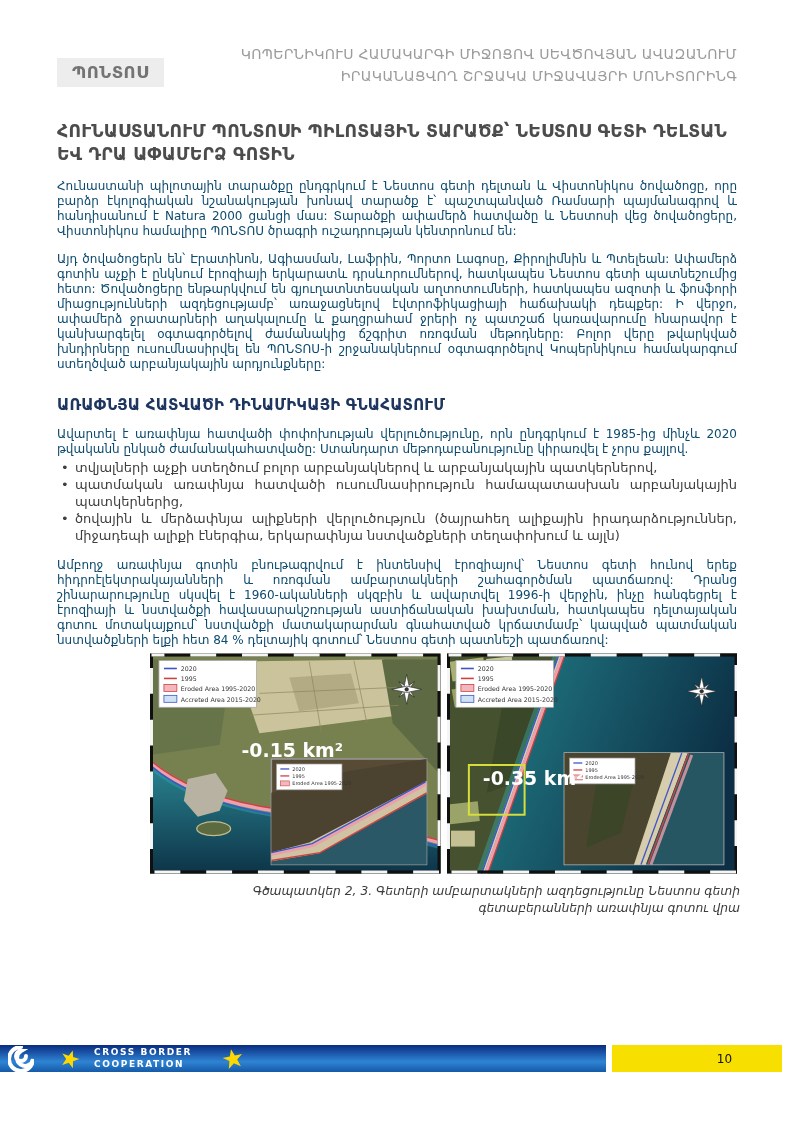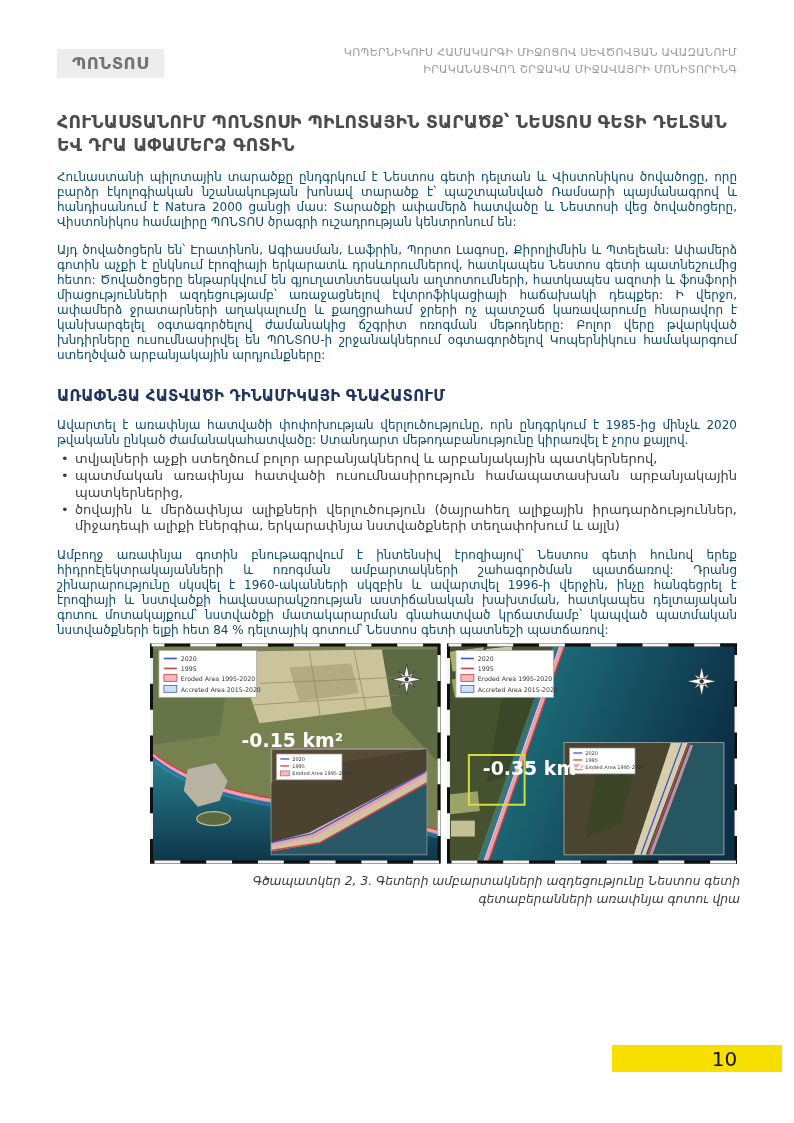--- a/index.html
+++ b/index.html
@@ -6,42 +6,42 @@
   .page{
     position:relative;
     width:794px;height:1123px;
     background:#ffffff;
     overflow:hidden;
     font-family:"DejaVu Sans",sans-serif;
   }
   
   .header{display:flex;justify-content:space-between;align-items:flex-end;padding:44px 57px 0 57px;}
   .logo-box{background:#ededed;color:#737373;font-weight:bold;font-size:16.5px;padding:5px 15px;letter-spacing:.5px;}
-  .tagline{text-align:right;color:#9b9b9b;font-size:11px;line-height:1.55;letter-spacing:.3px;}
+  .tagline{text-align:right;color:#9b9b9b;font-size:14px;line-height:1.55;letter-spacing:.3px;}
   
   .content{padding:0 57px;}
   .title{margin-top:33px;font-size:17.2px;font-weight:bold;color:#4c4c4c;line-height:1.33;letter-spacing:.2px;}
   p.body{font-size:12px;color:#0c4a6e;text-align:justify;line-height:1.25;margin:13px 0 0 0;}
   .section-heading{margin-top:24px;font-size:15px;font-weight:bold;color:#1e3560;letter-spacing:.2px;}
   ul.bullets{margin:3px 0 0 0;padding:0;list-style:none;}
   ul.bullets li{position:relative;padding-left:18px;font-size:13px;color:#3e3e3e;text-align:justify;line-height:1.3;}
   ul.bullets li::before{content:"\2022";position:absolute;left:4px;color:#3e3e3e;}
   
   .figures{margin:5px 0 0 93px;display:flex;gap:6px;}
   .map{width:292px;height:221px;display:block;}
   .caption{margin:9px 0 0 93px;width:590px;text-align:right;font-style:italic;font-size:12.3px;color:#3c3c3c;line-height:1.45;}
   
   .footer{position:absolute;left:0;top:1045px;width:794px;height:27px;}
   .footer-blue{position:absolute;left:0;top:0;width:606px;height:27px;
     background:linear-gradient(180deg,#0a2c80 0%,#2f84d4 62%,#155aa8 100%);
     display:flex;align-items:center;}
   .coop-text{color:#ffffff;font-size:9px;font-weight:bold;letter-spacing:1.6px;line-height:1.25;margin-left:14px;}
   .footer-yellow{position:absolute;left:612px;top:0;width:170px;height:27px;background:#f7e000;
     display:flex;align-items:center;justify-content:center;box-sizing:border-box;padding-left:55px;}
-  .page-number{font-size:20px;color:#111111;}
+  .page-number{font-size:12px;color:#111111;}
   .swirl{margin-left:8px;}
   .star{margin-left:26px;}
   .star2{margin-left:30px;}
   svg text{font-family:"DejaVu Sans",sans-serif;}
 </style>
 </head>
 <body>
 
 <div class="page">
 
@@ -222,18 +222,33 @@
       </svg>
     </div>
 
     <div class="caption">
       <div>Գծապատկեր 2, 3. Գետերի ամբարտակների ազդեցությունը Նեստոս գետի</div>
       <div>գետաբերանների առափնյա գոտու վրա</div>
     </div>
   </div>
 
   <div class="footer">
+    <div class="footer-blue">
+      <svg class="swirl" width="26" height="26" viewBox="0 0 26 26">
+        <path d="M13,1 A12,12 0 1 0 25,13 A8,8 0 1 1 13,5 A5,5 0 1 0 18,10" fill="none" stroke="#ffffff" stroke-width="4" stroke-linecap="round"></path>
+      </svg>
+      <svg class="star" width="20" height="20" viewBox="-10 -10 20 20">
+        <path transform="rotate(18)" d="M0,-9 L2.3,-2.8 L9,-2.8 L3.6,1.2 L5.6,8 L0,4 L-5.6,8 L-3.6,1.2 L-9,-2.8 L-2.3,-2.8 Z" fill="#ffd800"></path>
+      </svg>
+      <div class="coop-text">
+        <div>CROSS BORDER</div>
+        <div>COOPERATION</div>
+      </div>
+      <svg class="star2" width="22" height="22" viewBox="-10 -10 20 20">
+        <path transform="rotate(-12)" d="M0,-9 L2.3,-2.8 L9,-2.8 L3.6,1.2 L5.6,8 L0,4 L-5.6,8 L-3.6,1.2 L-9,-2.8 L-2.3,-2.8 Z" fill="#ffd800"></path>
+      </svg>
+    </div>
     <div class="footer-yellow">
       <span class="page-number">10</span>
     </div>
   </div>
 
 </div>
 
 </body></html>

